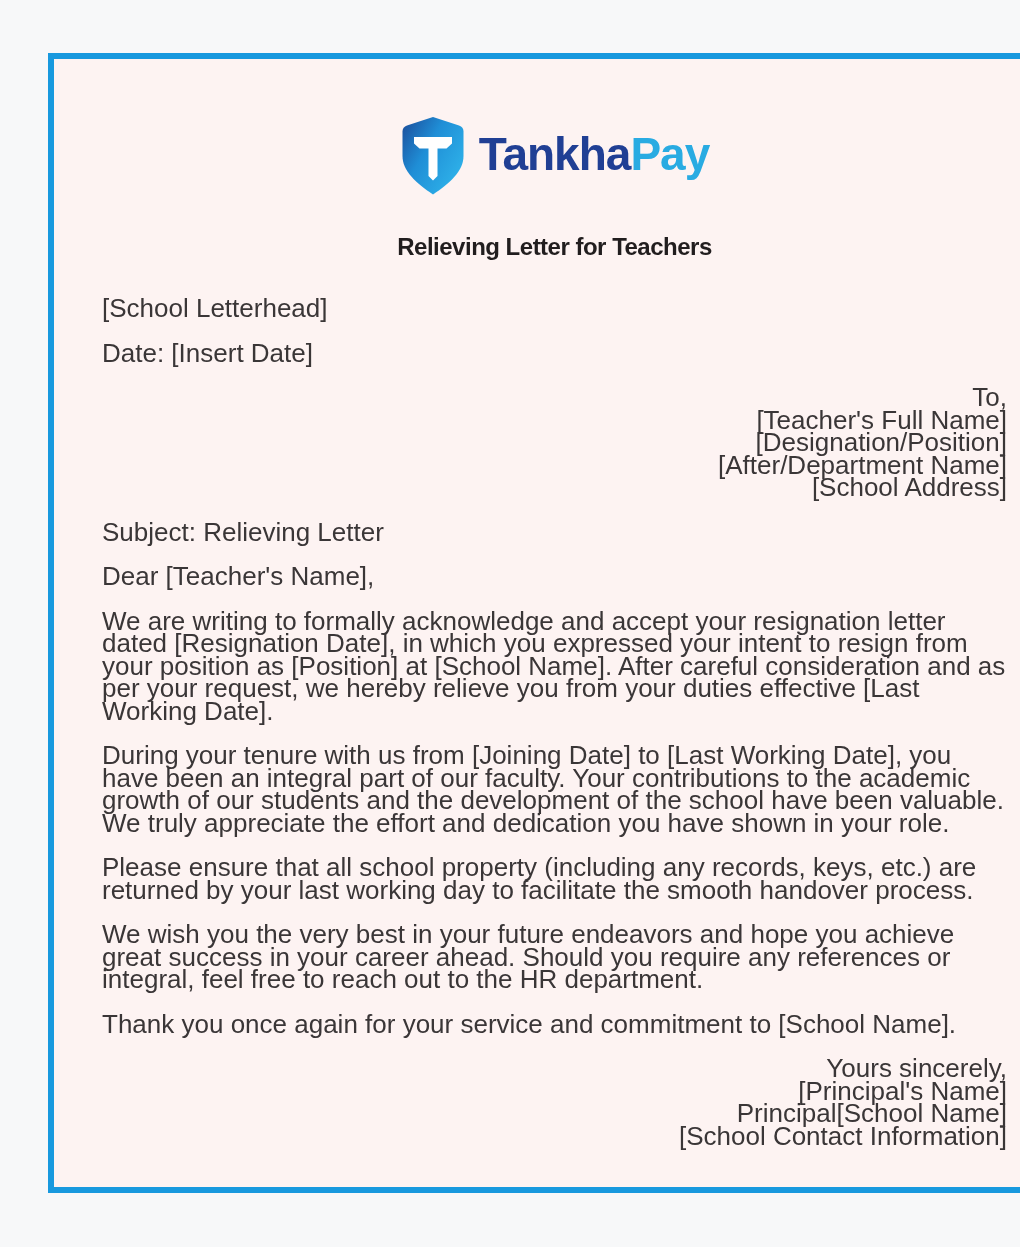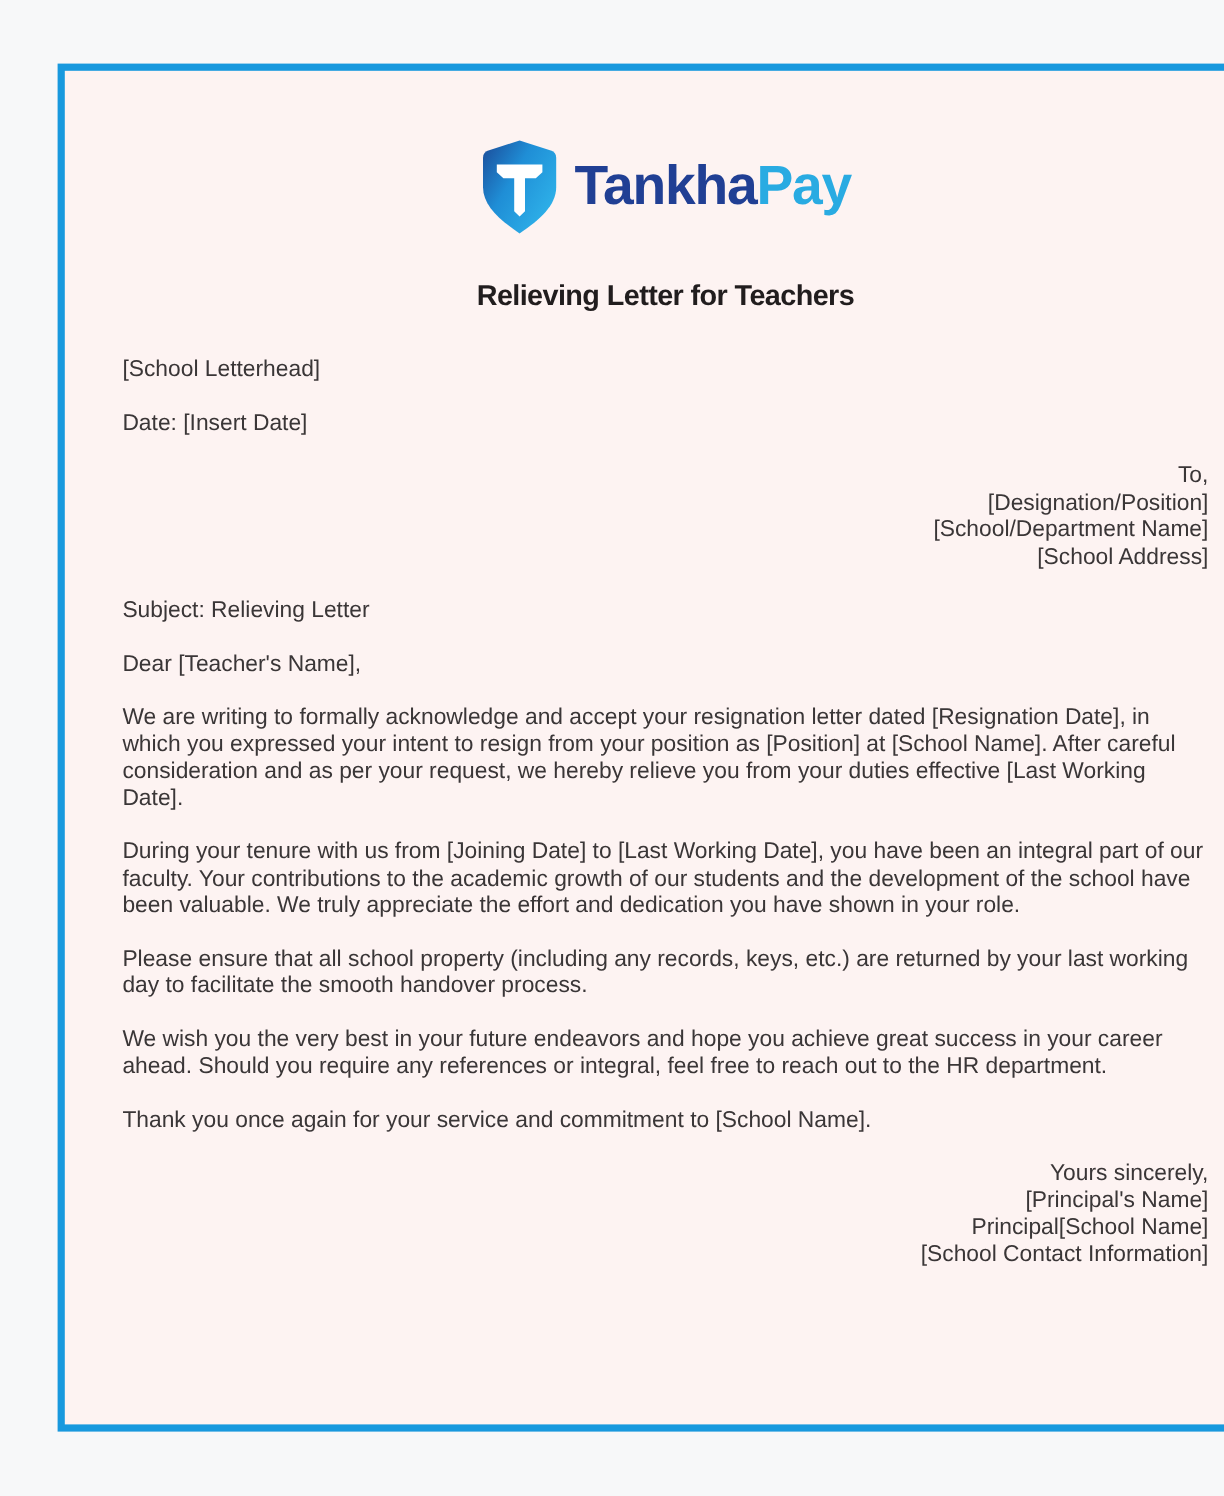--- a/index.html
+++ b/index.html
@@ -55,21 +55,21 @@
     margin: 0 0 36px 0;
     text-align: center;
     font-size: 24px;
     font-weight: bold;
     letter-spacing: -0.5px;
     color: #211d1e;
   }
   
   .letter-body {
     color: #3a3637;
-    font-size: 19px;
+    font-size: 26px;
     line-height: 22.5px;
   }
   .letter-body p {
     margin: 0 0 22px 0;
   }
   .line-block {
     margin: 0 0 22px 0;
   }
   .line-block div {
     margin: 0;
@@ -106,22 +106,23 @@
     <h1 class="letter-title">Relieving Letter for Teachers</h1>
 
     <div class="letter-body">
 
       <p>[School Letterhead]</p>
 
       <p>Date: [Insert Date]</p>
 
       <div class="line-block">
         <div>To,</div>
+        <div>[Teacher's Full Name]</div>
         <div>[Designation/Position]</div>
-        <div>[School/Department Name]</div>
+        <div>[After/Department Name]</div>
         <div>[School Address]</div>
       </div>
 
       <p>Subject: Relieving Letter</p>
 
       <p>Dear [Teacher's Name],</p>
 
       <p>We are writing to formally acknowledge and accept your resignation letter dated [Resignation Date], in which you expressed your intent to resign from your position as [Position] at [School Name]. After careful consideration and as per your request, we hereby relieve you from your duties effective [Last Working Date].</p>
       <p>During your tenure with us from [Joining Date] to [Last Working Date], you have been an integral part of our faculty. Your contributions to the academic growth of our students and the development of the school have been valuable. We truly appreciate the effort and dedication you have shown in your role.</p>
       <p>Please ensure that all school property (including any records, keys, etc.) are returned by your last working day to facilitate the smooth handover process.</p>

